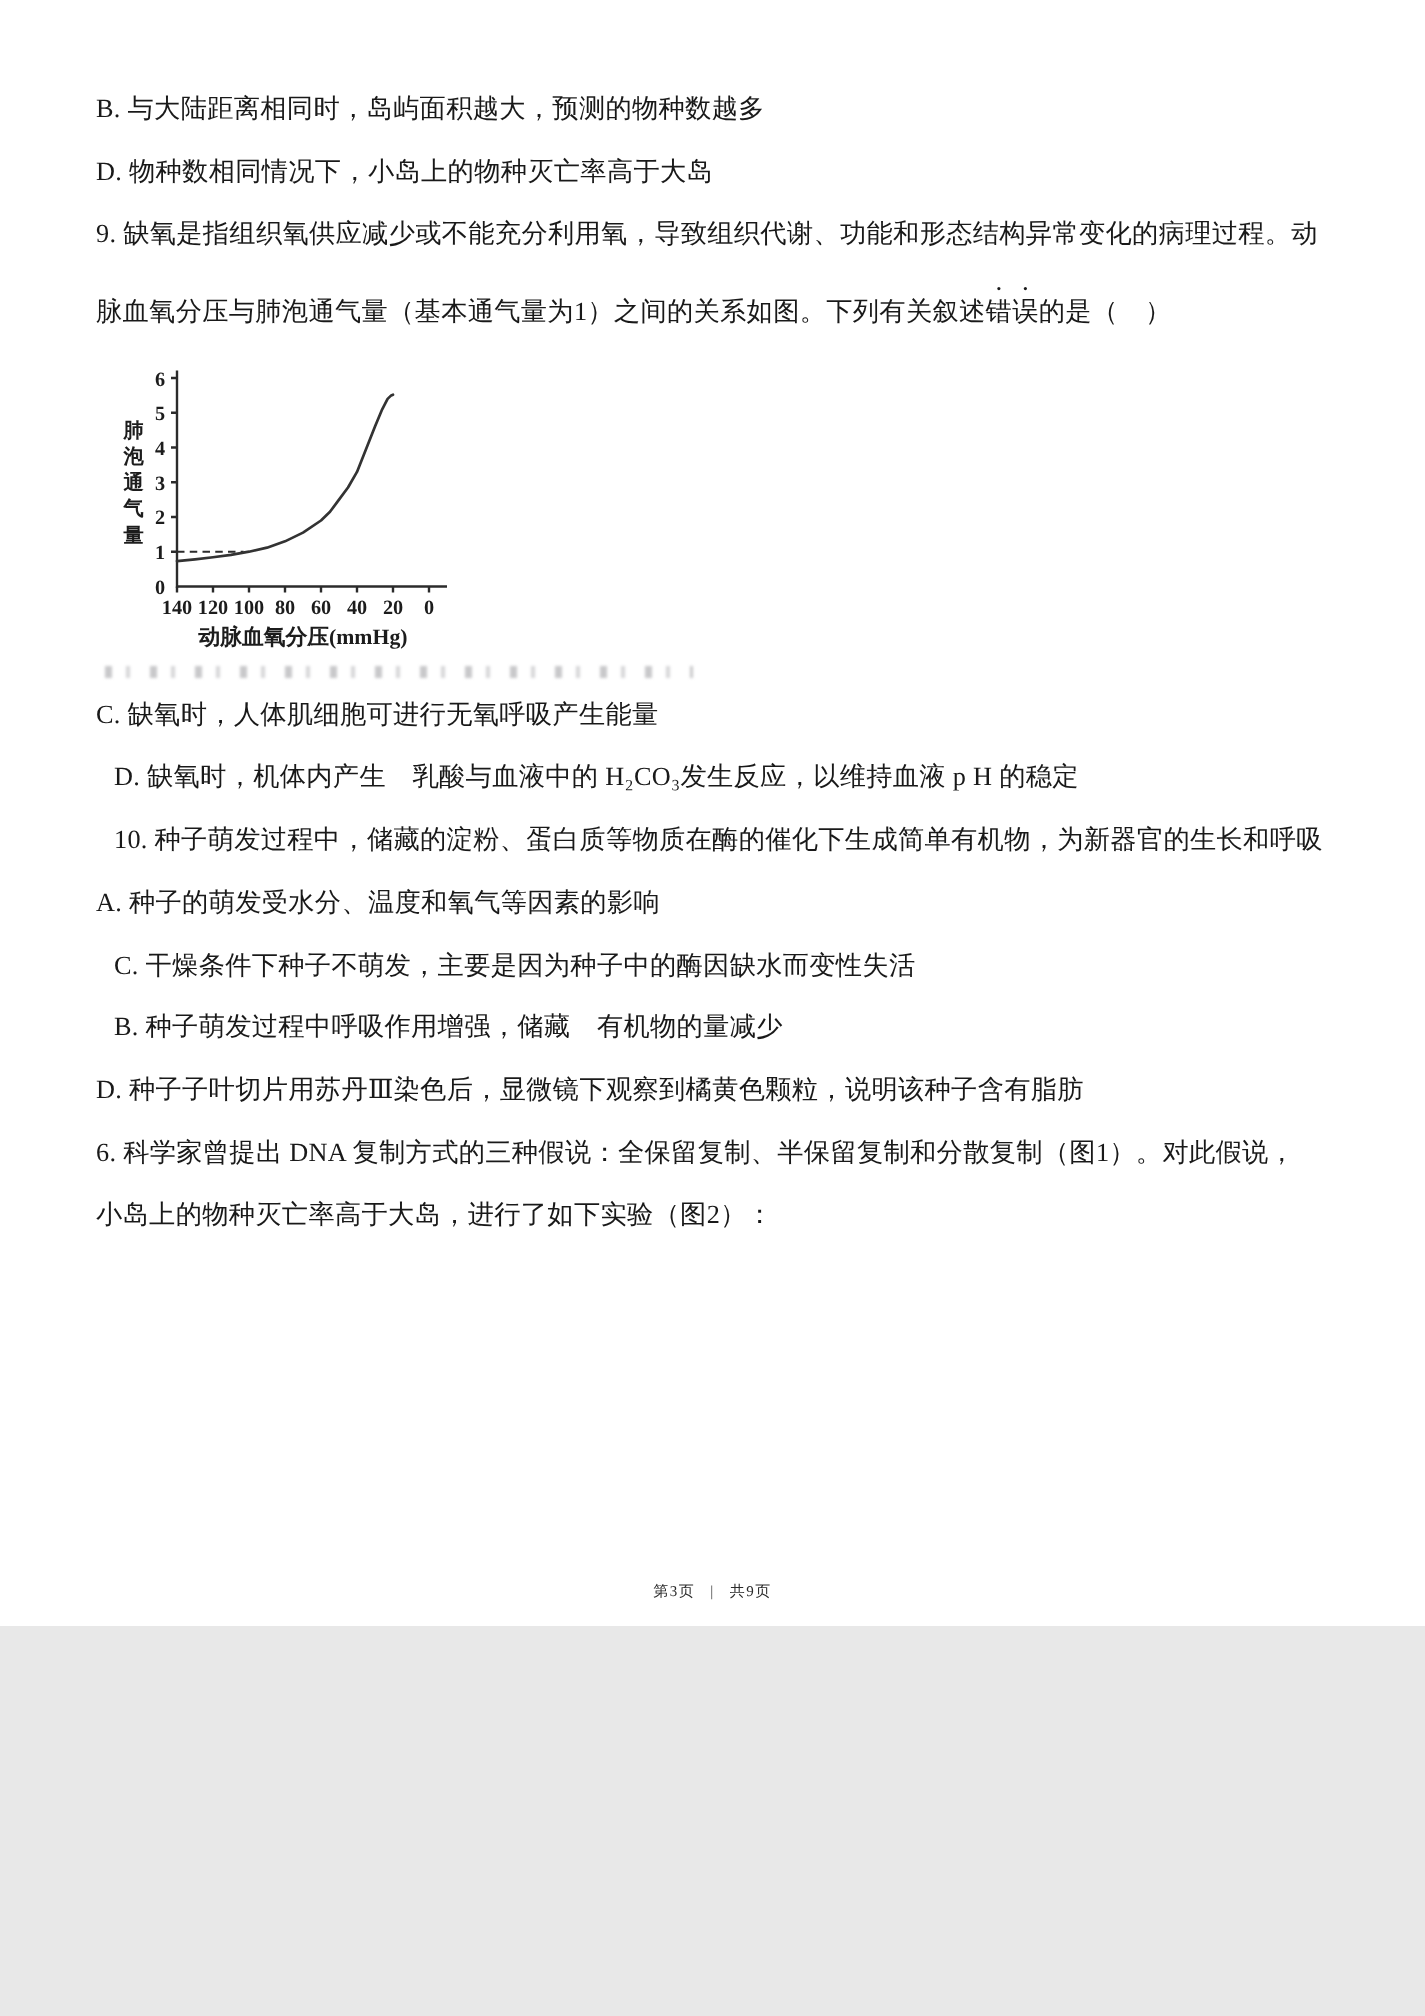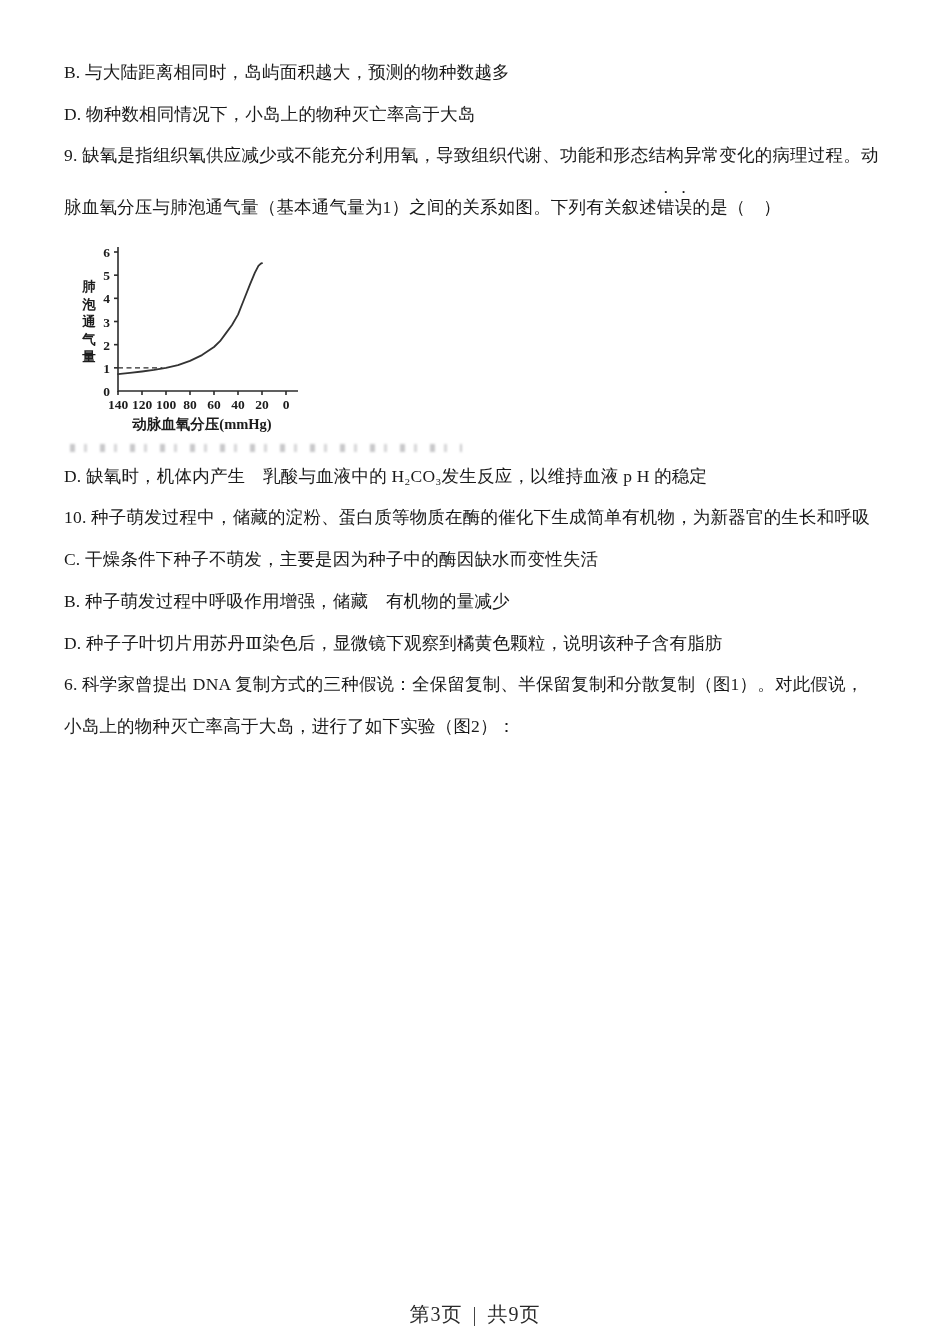--- a/index.html
+++ b/index.html
@@ -1,36 +1,36 @@
 <!DOCTYPE html>
 <html><head>
 <meta charset="utf-8">
 <style>
   html,body{margin:0;padding:0;background:#e8e8e8;}
   .page{
     position:relative;
-    width:950px;height:1344px;
+    width:950px;height:1084px;
     margin:0 auto;
     background:#ffffff;
     font-family:"Liberation Serif","DejaVu Serif",serif;
     color:#191919;
     overflow:hidden;
   }
   .content{
     position:absolute;
     top:62px;left:64px;right:58px;
   }
   .line{
     margin:0 0 20px 0;
     font-size:17.5px;
     line-height:1.24;
     letter-spacing:0.2px;
     white-space:nowrap;
   }
-  .line.gap-top{margin-top:9px;}
+  .line.gap-top{margin-top:9px;margin-left:12px;}
   .emph{
     -webkit-text-emphasis:filled dot;
     text-emphasis:filled dot;
     -webkit-text-emphasis-position:over right;
     text-emphasis-position:over right;
   }
   figure.chart{
     margin:2px 0 14px 12px;
     padding:0;
     width:330px;
@@ -47,21 +47,21 @@
     background:repeating-linear-gradient(90deg,
       rgba(110,110,115,0.38) 0 5px, transparent 5px 14px,
       rgba(120,120,125,0.30) 14px 17px, transparent 17px 30px);
     filter:blur(1px);
   }
   .footer{
     position:absolute;
     left:0;right:0;
     bottom:16px;
     text-align:center;
-    font-size:20px;
+    font-size:10px;
     color:#2a2a2a;
     letter-spacing:1px;
   }
   .footer .sep{margin:0 10px;color:#444;}
 </style>
 </head>
 <body>
 
 <div class="page">
   <main class="content">
@@ -110,24 +110,26 @@
           <text x="13" y="69.5" text-anchor="middle" font-size="13.5" font-weight="bold">泡</text>
           <text x="13" y="87" text-anchor="middle" font-size="13.5" font-weight="bold">通</text>
           <text x="13" y="104.5" text-anchor="middle" font-size="13.5" font-weight="bold">气</text>
           <text x="13" y="122" text-anchor="middle" font-size="13.5" font-weight="bold">量</text>
           <line x1="42" y1="128.83333333333334" x2="86.4" y2="128.83333333333334" stroke="#2b2b2b" stroke-width="1.4" stroke-dasharray="5 3.5"></line>
           <path d="M42.0 135.1 L54.0 133.9 L66.0 132.5 L78.0 130.9 L90.0 128.8 L102.0 126.1 L114.0 121.9 L126.0 116.1 L138.0 108.0 L144.0 102.2 L150.0 94.1 L156.0 86.0 L162.0 75.6 L168.0 60.5 L174.0 45.4 L178.8 33.9 L182.4 26.9 L184.8 24.6 L186.0 24.1" fill="none" stroke="#333" stroke-width="1.8" stroke-linejoin="round" stroke-linecap="round"></path>
         </svg>
       <div class="scan-artifact"></div>
     </figure>
 
+    <p class="line">C. 缺氧时，人体肌细胞可进行无氧呼吸产生能量</p>
     <p class="line gap-top">D. 缺氧时，机体内产生　乳酸与血液中的 H₂CO₃发生反应，以维持血液 p H 的稳定</p>
 
     <p class="line gap-top">10. 种子萌发过程中，储藏的淀粉、蛋白质等物质在酶的催化下生成简单有机物，为新器官的生长和呼吸</p>
 
+    <p class="line">A. 种子的萌发受水分、温度和氧气等因素的影响</p>
     <p class="line gap-top">C. 干燥条件下种子不萌发，主要是因为种子中的酶因缺水而变性失活</p>
     <p class="line gap-top">B. 种子萌发过程中呼吸作用增强，储藏　有机物的量减少</p>
     <p class="line">D. 种子子叶切片用苏丹Ⅲ染色后，显微镜下观察到橘黄色颗粒，说明该种子含有脂肪</p>
 
     <p class="line">6. 科学家曾提出 DNA 复制方式的三种假说：全保留复制、半保留复制和分散复制（图1）。对此假说，</p>
     <p class="line">小岛上的物种灭亡率高于大岛，进行了如下实验（图2）：</p>
 
   </main>
 
   <footer class="footer">

